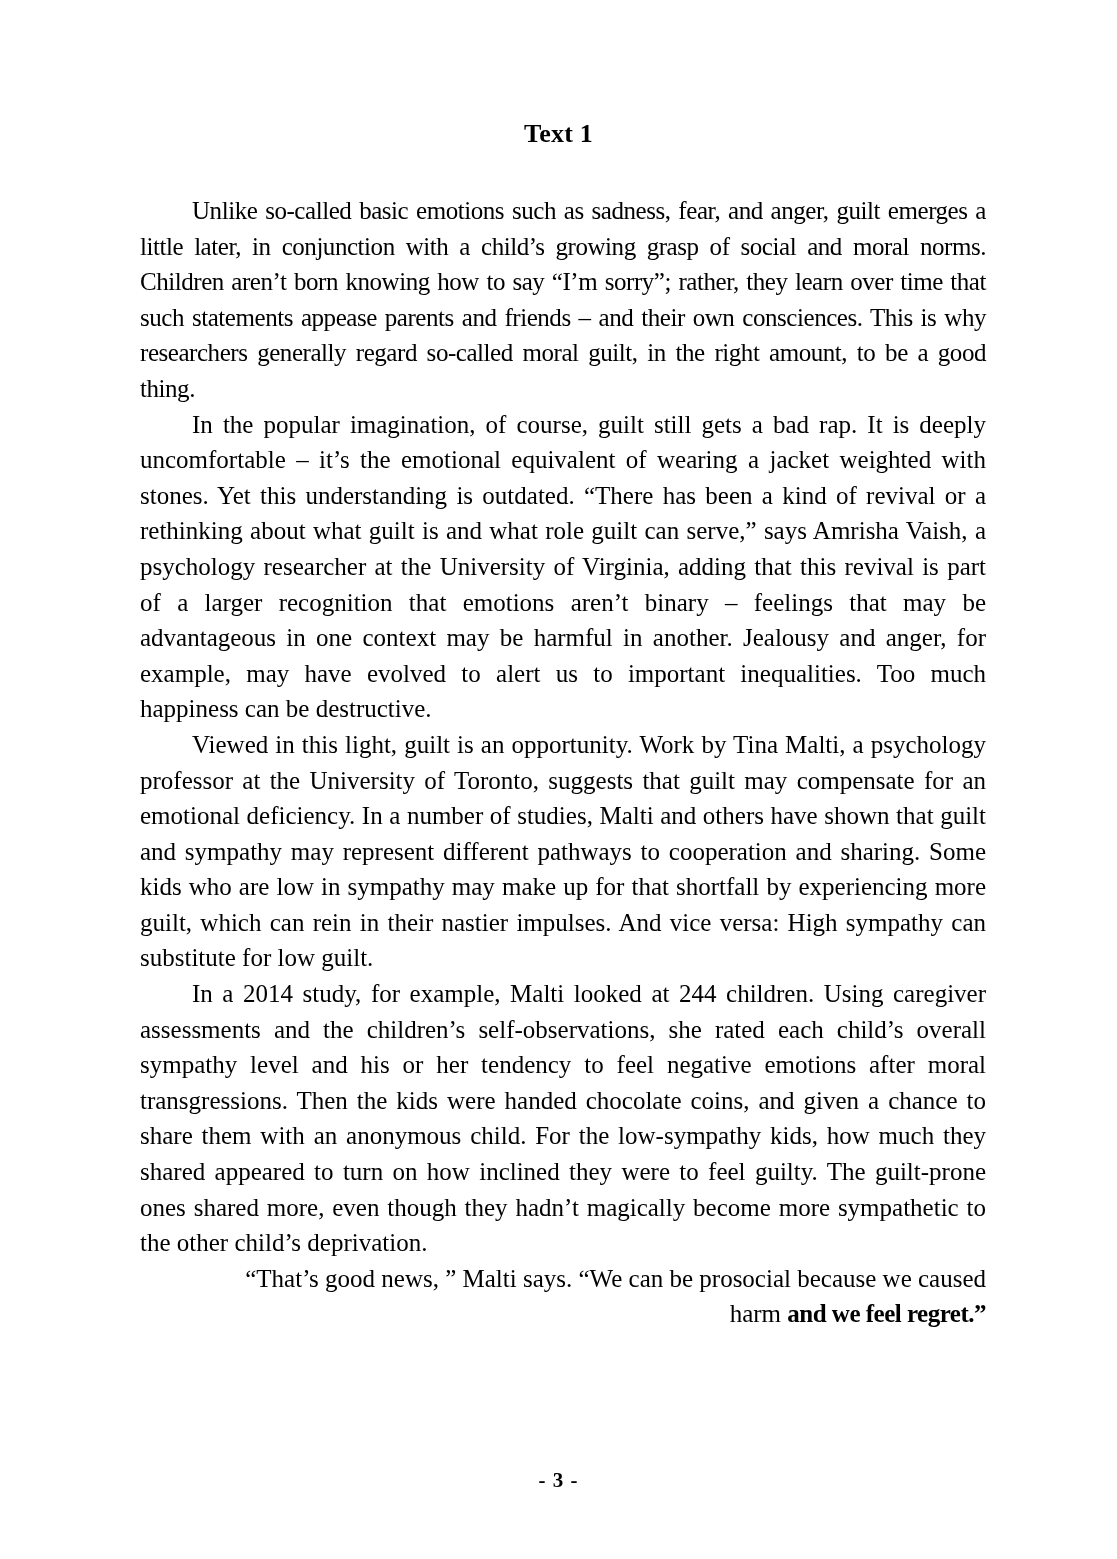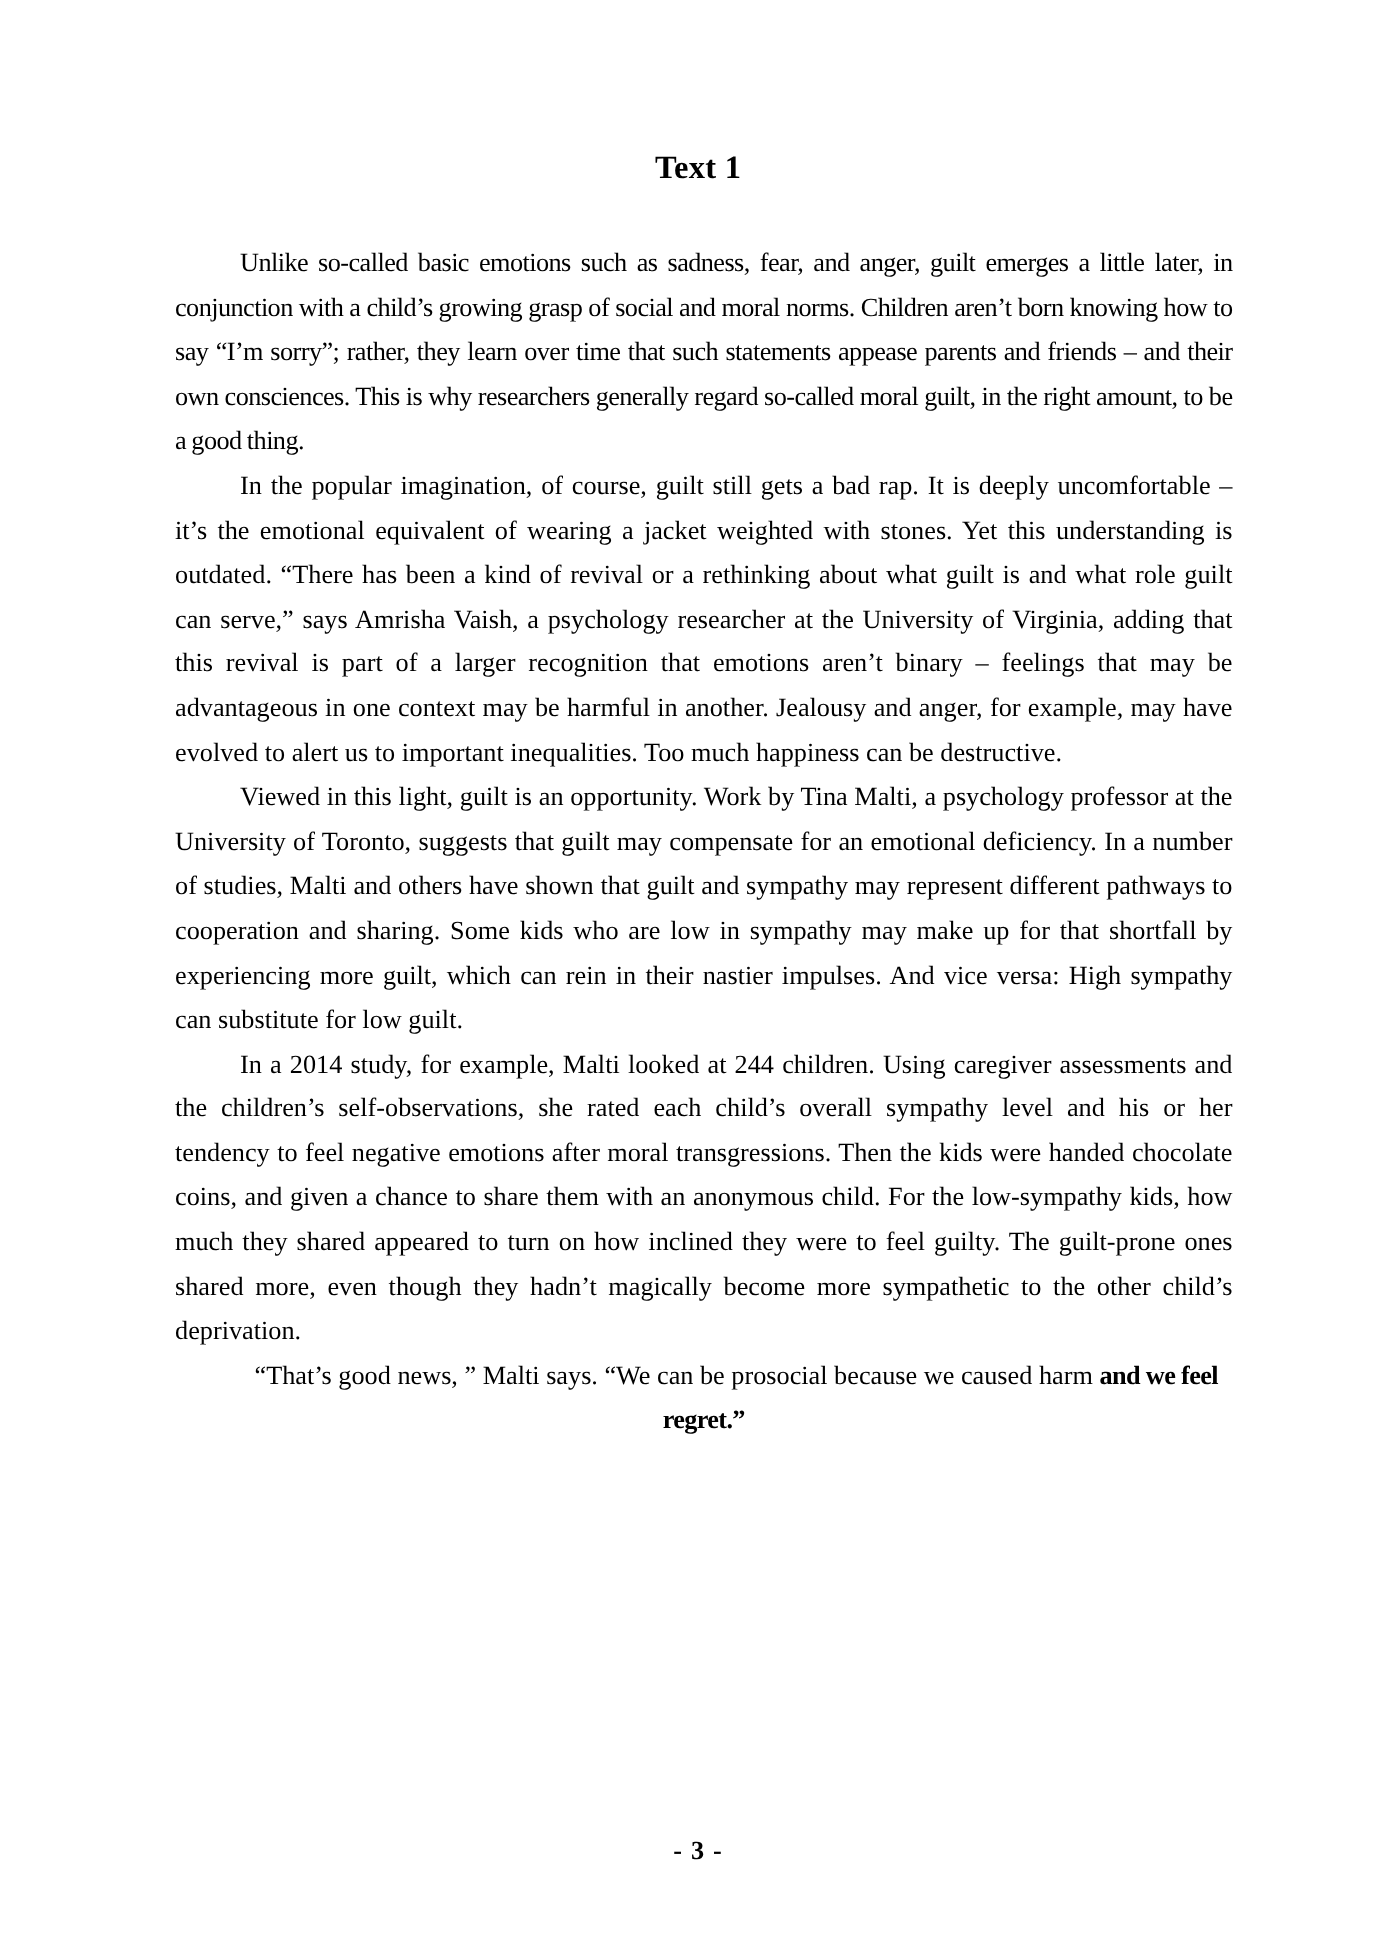--- a/index.html
+++ b/index.html
@@ -34,35 +34,35 @@
     position: absolute;
     top: 193px;
     left: 140px;
     width: 846px;
   }
   p.para {
     margin: 0;
     padding: 0;
     text-align: justify;
     text-justify: inter-word;
-    font-size: 21px;
+    font-size: 25px;
     line-height: 35.6px;
     text-indent: 52px;
     hyphens: none;
     font-family: Liberation Serif, serif;
     -webkit-hyphens: none;
   }
   
   p.para.condensed {
     font-stretch: semi-condensed;
     letter-spacing: -0.45px;
     word-spacing: -0.6px;
   }
   p.para.last-quote {
-    text-align: center;
+    text-align: right;
   }
   p.para.last-quote .tail {
     font-weight: bold;
     letter-spacing: -0.5px;
   }
   .page-number {
     position: absolute;
     top: 1468px;
     left: 0;
     width: 1117px;

